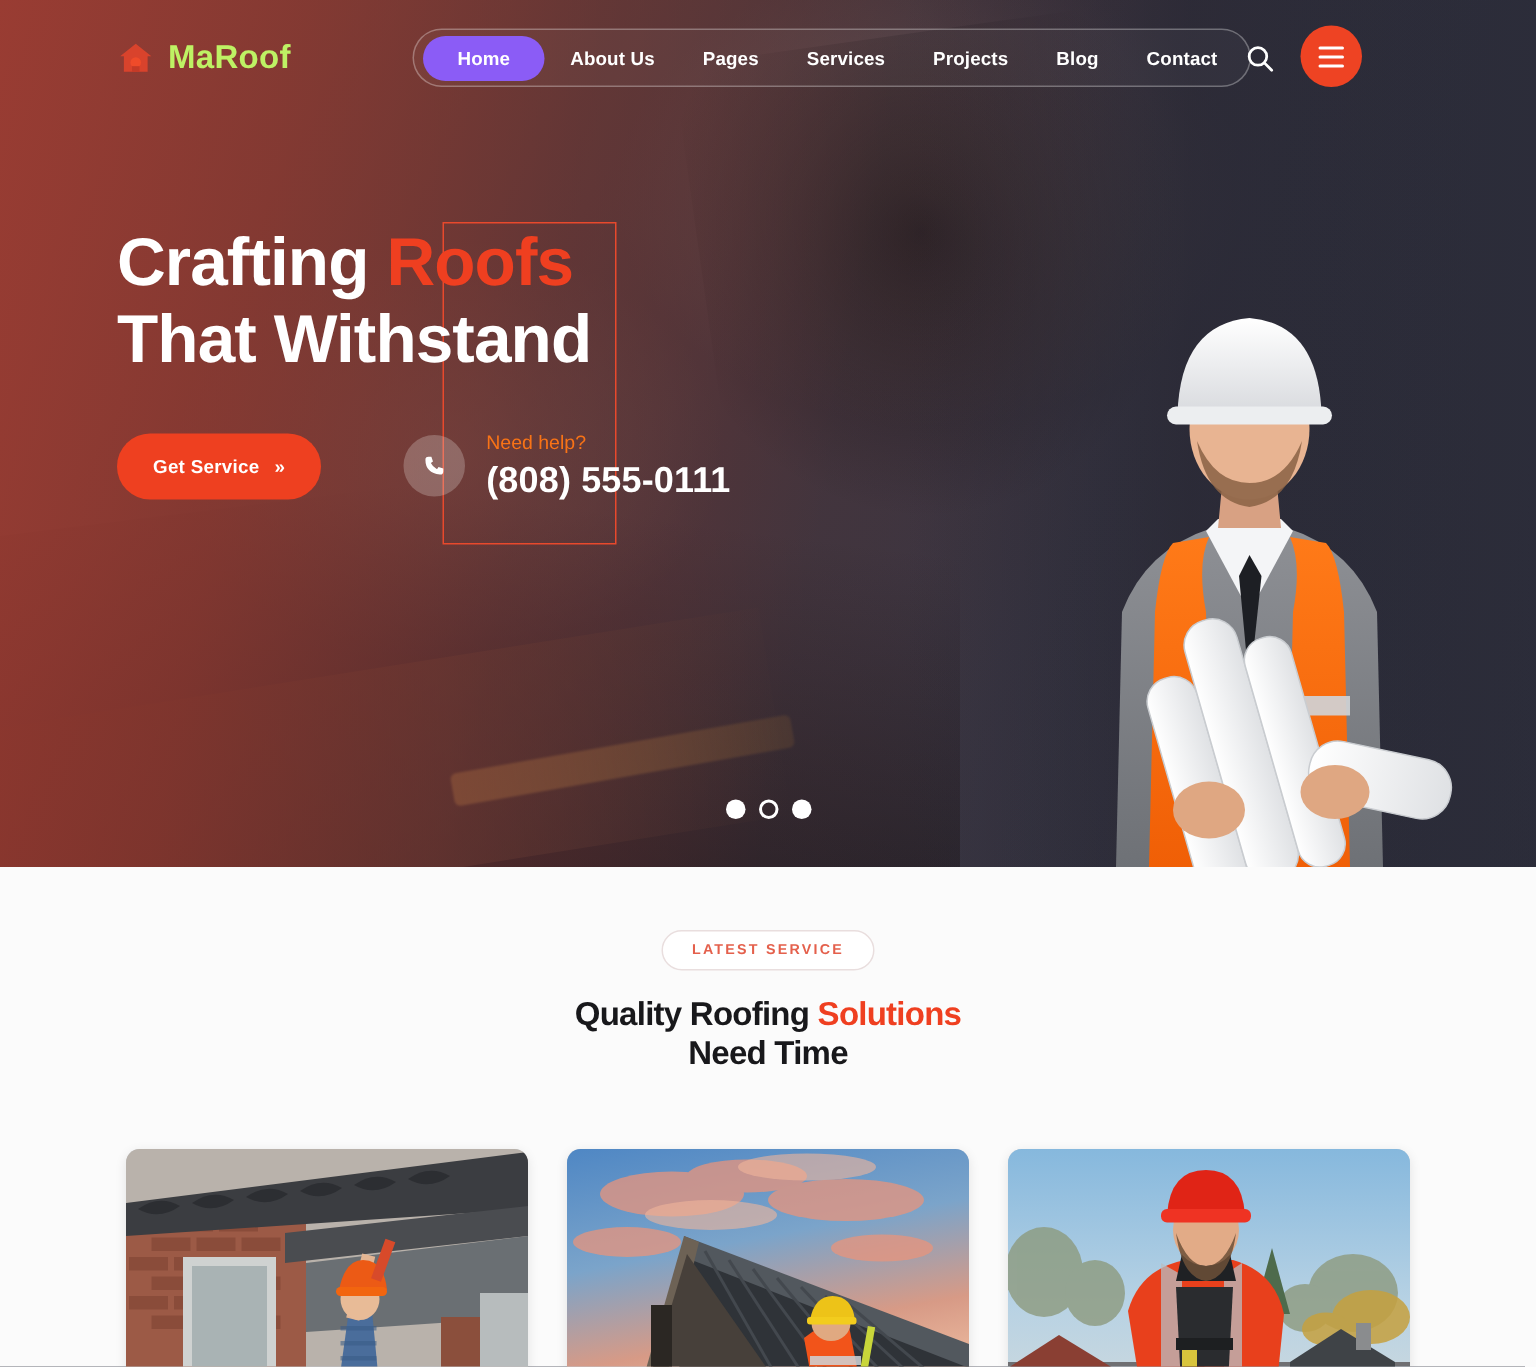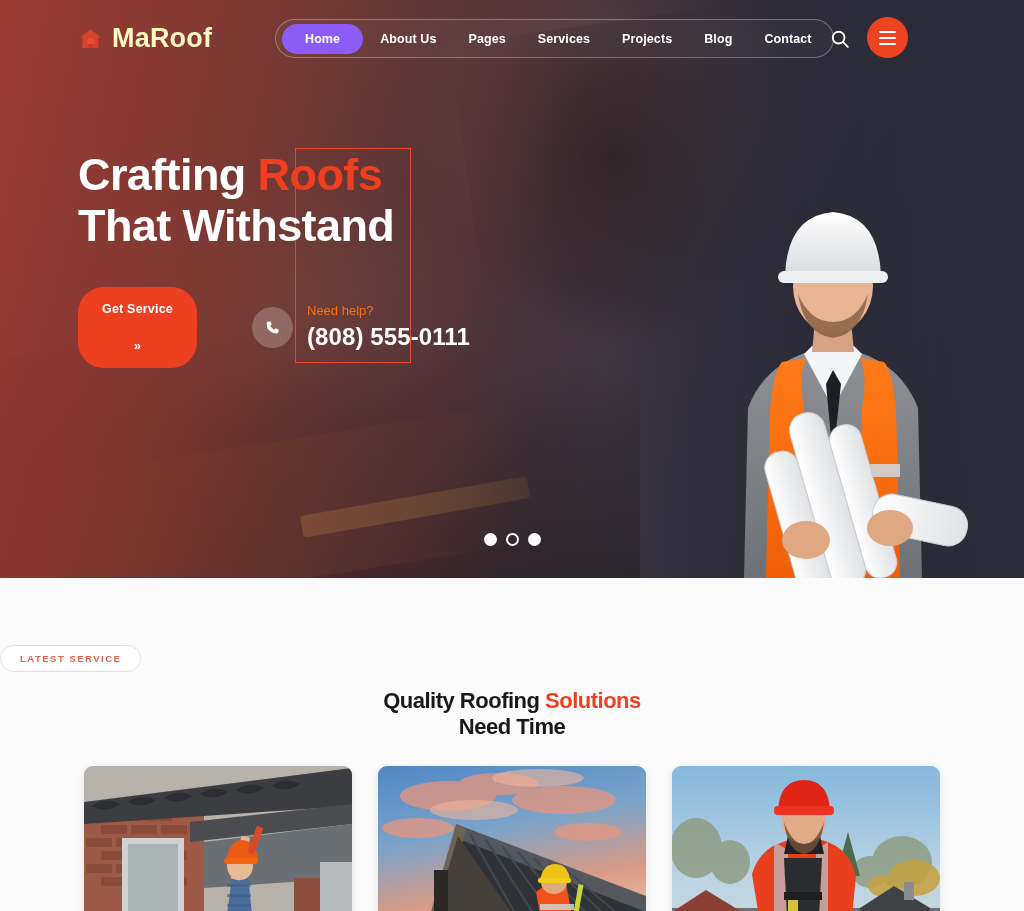--- a/index.html
+++ b/index.html
@@ -69,21 +69,21 @@
   }
 
   
   .topbar {
     position:absolute; top:0; left:0; right:0; height:76px;
     display:flex; align-items:center; z-index:20;
   }
   .brand { display:flex; align-items:center; gap:9px; margin-left:78px; }
   .brand-icon { width:25px; height:25px; position:relative; display:block; }
   .brand-name {
-    color:#fef9c3; font-size:27px; font-weight:bold; letter-spacing:.2px;
+    color:#bef264; font-size:22px; font-weight:bold; letter-spacing:.2px;
   }
 
   .nav-pill {
     position:absolute; left:275px; top:19px;
     height:39px; border:1px solid rgba(255,255,255,.30);
     border-radius:22px; display:flex; align-items:center;
     padding:0 6px; gap:2px;
     background:rgba(255,255,255,.03);
   }
   .nav-item {
@@ -127,42 +127,42 @@
 
   .stats { display:flex; gap:60px; margin-top:36px; }
   .stat-num { color:#ffffff; font-size:23px; font-weight:bold; letter-spacing:-.2px; }
   .stat-label { color:#e3dcdb; font-size:11.5px; margin-top:4px; }
 
   .cta-row { display:flex; align-items:center; margin-top:35px; }
   .btn-service {
     background:#ee4020; color:#ffffff; border:none;
     font-family:inherit; font-size:12.5px; font-weight:bold;
     padding:15px 24px; border-radius:26px; cursor:pointer;
-    display:inline-flex; gap:23px; letter-spacing:.2px;flex-direction:column;
+    display:inline-flex; gap:10px; letter-spacing:.2px;
   }
   .phone-block { display:flex; align-items:center; gap:14px; margin-left:55px; }
   .phone-circle {
     width:41px; height:41px; border-radius:50%;
     background:rgba(235,230,228,.26);
     display:flex; align-items:center; justify-content:center;
   }
   .need-help { color:#f97316; font-size:13px; }
   .phone-num { color:#ffffff; font-size:24px; font-weight:bold; margin-top:5px; letter-spacing:.1px; }
 
   
   .dots {
     position:absolute; left:0; right:0; bottom:32px; z-index:14;
     display:flex; justify-content:center; gap:9px;
   }
   .dot { width:13px; height:13px; border-radius:50%; background:#ffffff; cursor:pointer; }
   .dot.ring { background:transparent; border:2px solid #ffffff; }
 
   
   .services { width:1024px; height:333px; background:#fbfbfb; position:relative; }
-  .badge-wrap { display:flex; padding-top:67px; }
+  .badge-wrap { display:flex; justify-content:center; padding-top:42px; }
   .badge {
     border:1px solid #e9dede; background:#ffffff;
     color:#e4604c; font-size:9.5px; font-weight:bold;
     letter-spacing:1.5px; padding:7px 19px; border-radius:14px;
   }
   .sec-title {
     text-align:center; margin-top:16px;
     color:#18181b; font-size:22px; font-weight:bold;
     line-height:1.17; letter-spacing:-.5px;
   }

